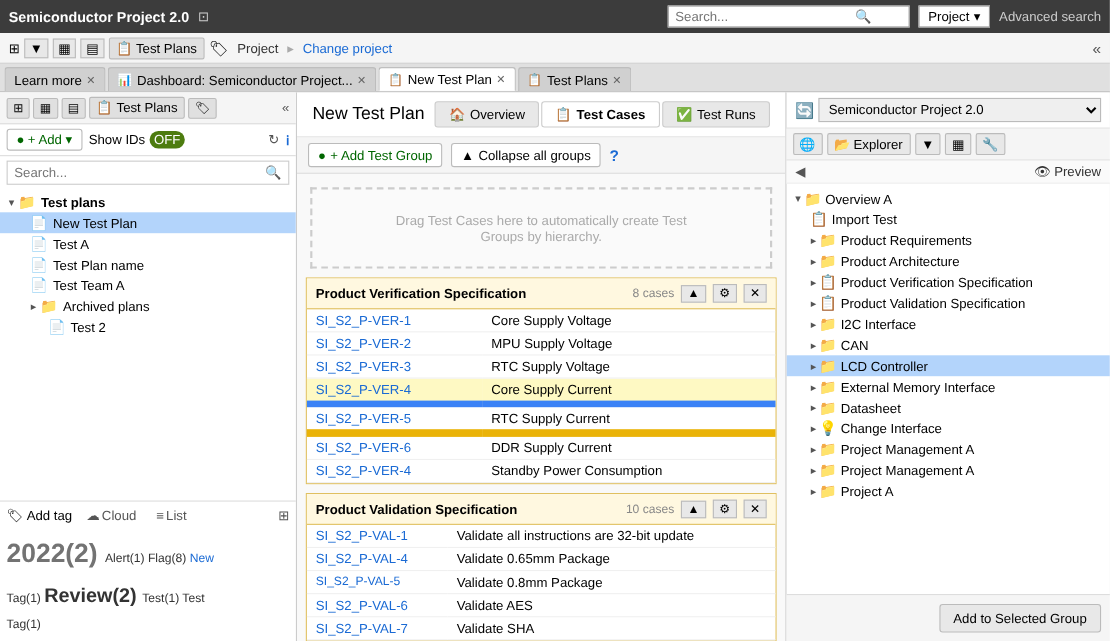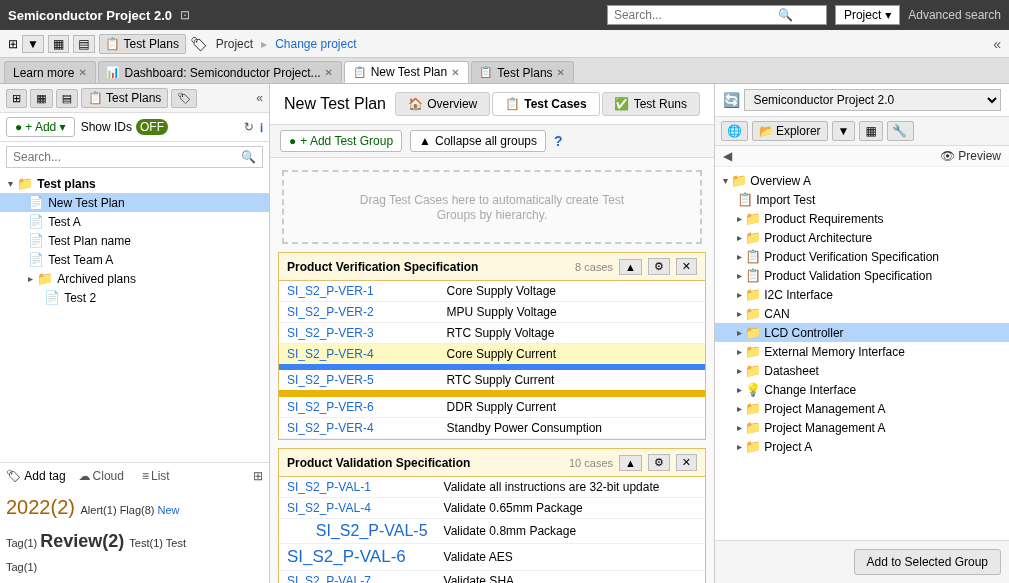--- a/index.html
+++ b/index.html
@@ -184,21 +184,21 @@
           <span>☁</span>
           <span>Cloud</span>
         </div>
         <div style="display:flex;align-items:center;gap:2px;cursor:pointer;color:#555;padding:1px 4px;border:1px solid transparent;">
           <span>≡</span>
           <span>List</span>
         </div>
         <span style="cursor:pointer;color:#555;margin-left:auto;">⊞</span>
       </div>
       <div style="line-height:1.8;">
-        <span style="font-size:20px;font-weight:normal;color:#a16207;cursor:pointer;">2022(2) </span>
+        <span style="font-size:24px;font-weight:bold;color:#737373;cursor:pointer;">2022(2) </span>
         <span style="font-size:11px;color:#333;cursor:pointer;">Alert(1) </span>
         <span style="font-size:11px;color:#333;cursor:pointer;">Flag(8) </span>
         <span style="font-size:11px;color:#1a6ad4;cursor:pointer;">New</span><br>
         <span style="font-size:11px;color:#333;cursor:pointer;">Tag(1) </span>
         <span style="font-size:18px;font-weight:bold;color:#333;cursor:pointer;">Review(2) </span>
         <span style="font-size:11px;color:#333;cursor:pointer;">Test(1) </span>
         <span style="font-size:11px;color:#333;cursor:pointer;">Test</span><br>
         <span style="font-size:11px;color:#333;cursor:pointer;">Tag(1)</span>
       </div>
     </div>
@@ -296,25 +296,25 @@
           <tbody>
             <tr style="border-bottom:1px solid #f0f0f0;">
               <td style="padding:3px 8px;font-size:12px;color:#1a6ad4;cursor:pointer;white-space:nowrap;">SI_S2_P-VAL-1</td>
               <td style="padding:3px 8px;font-size:12px;">Validate all instructions are 32-bit update</td>
             </tr>
             <tr style="border-bottom:1px solid #f0f0f0;">
               <td style="padding:3px 8px;font-size:12px;color:#1a6ad4;cursor:pointer;white-space:nowrap;">SI_S2_P-VAL-4</td>
               <td style="padding:3px 8px;font-size:12px;">Validate 0.65mm Package</td>
             </tr>
             <tr style="border-bottom:1px solid #f0f0f0;">
-              <td style="padding:3px 8px;font-size:16px;color:#1a6ad4;cursor:pointer;white-space:nowrap;text-align:right;">SI_S2_P-VAL-5</td>
+              <td style="padding:3px 8px;font-size:11px;color:#1a6ad4;cursor:pointer;white-space:nowrap;">SI_S2_P-VAL-5</td>
               <td style="padding:3px 8px;font-size:12px;">Validate 0.8mm Package</td>
             </tr>
             <tr style="border-bottom:1px solid #f0f0f0;">
-              <td style="padding:3px 8px;font-size:17px;color:#1a6ad4;cursor:pointer;white-space:nowrap;">SI_S2_P-VAL-6</td>
+              <td style="padding:3px 8px;font-size:12px;color:#1a6ad4;cursor:pointer;white-space:nowrap;">SI_S2_P-VAL-6</td>
               <td style="padding:3px 8px;font-size:12px;">Validate AES</td>
             </tr>
             <tr style="border-bottom:1px solid #f0f0f0;">
               <td style="padding:3px 8px;font-size:12px;color:#1a6ad4;cursor:pointer;white-space:nowrap;">SI_S2_P-VAL-7</td>
               <td style="padding:3px 8px;font-size:12px;">Validate SHA</td>
             </tr>
 
           </tbody>
         </table>
       </div>

